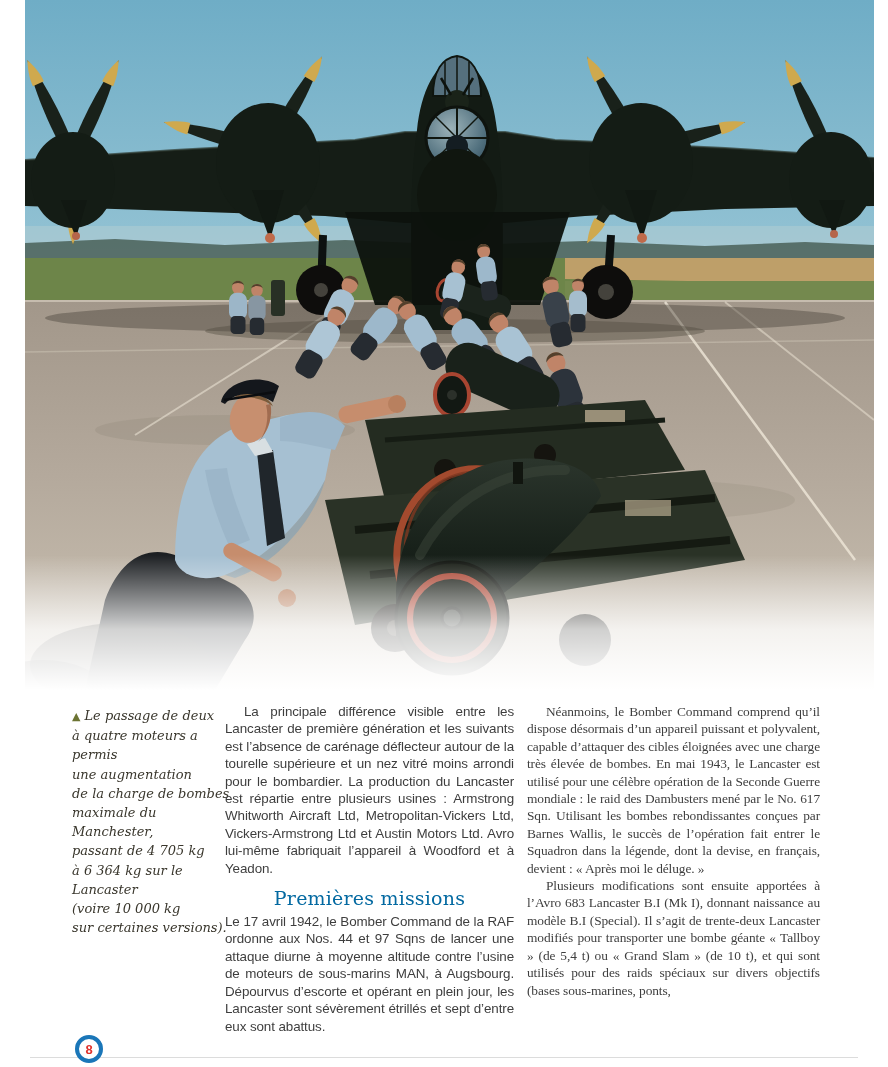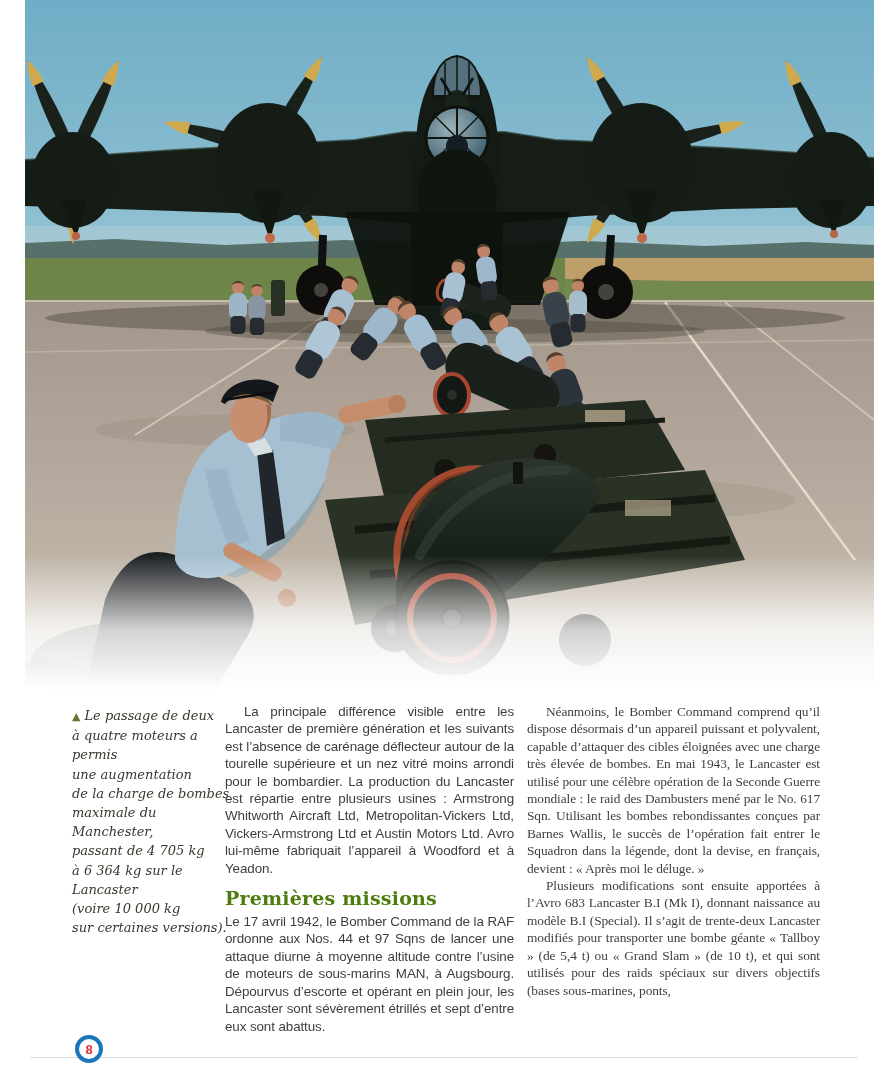--- a/index.html
+++ b/index.html
@@ -22,22 +22,22 @@
   .caption .cap-text{white-space:pre-line;}
   .col{position:absolute;top:703px;}
   .col1{left:225px;width:289px;}
   .col2{left:527px;width:293px;font-family:Liberation Serif, serif;}
   .col p{
     margin:0;font-size:13.4px;line-height:17.4px;letter-spacing:-0.1px;
     color:#3e3e3e;text-align:justify;
   }
   .col p.indent{text-indent:19px;}
   .col h2{
-    margin:10px 0 4px 0;font-family:"DejaVu Serif",serif;font-weight:700;
-    font-size:19px;line-height:22px;color:#4d7c0f;letter-spacing:.2px;
+    margin:10px 0 4px 0;font-family:"DejaVu Serif",serif;font-weight:400;
+    font-size:19px;line-height:22px;color:#0369a1;letter-spacing:.2px;text-align:center;
   }
   .hairline{
     position:absolute;left:30px;top:1057px;width:828px;height:1px;
     background:#dcdcdc;
   }
   .badge{
     position:absolute;left:75px;top:1035px;width:28px;height:28px;
     box-sizing:border-box;border:4px solid #1a76b8;border-radius:50%;
     background:#ffffff;display:flex;align-items:center;justify-content:center;
   }

